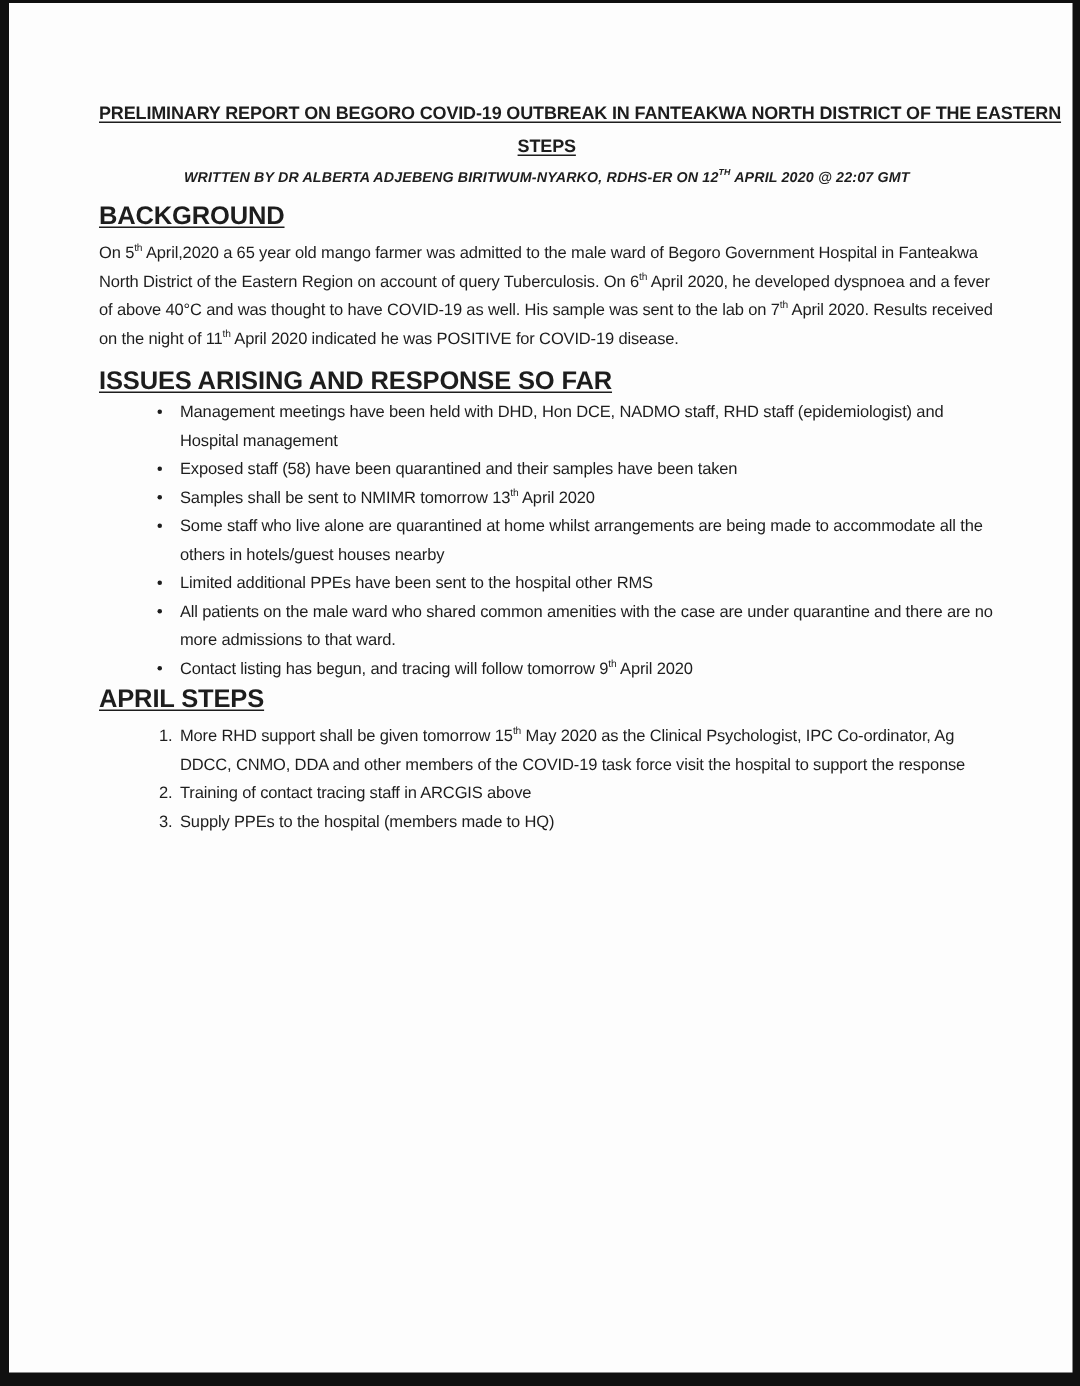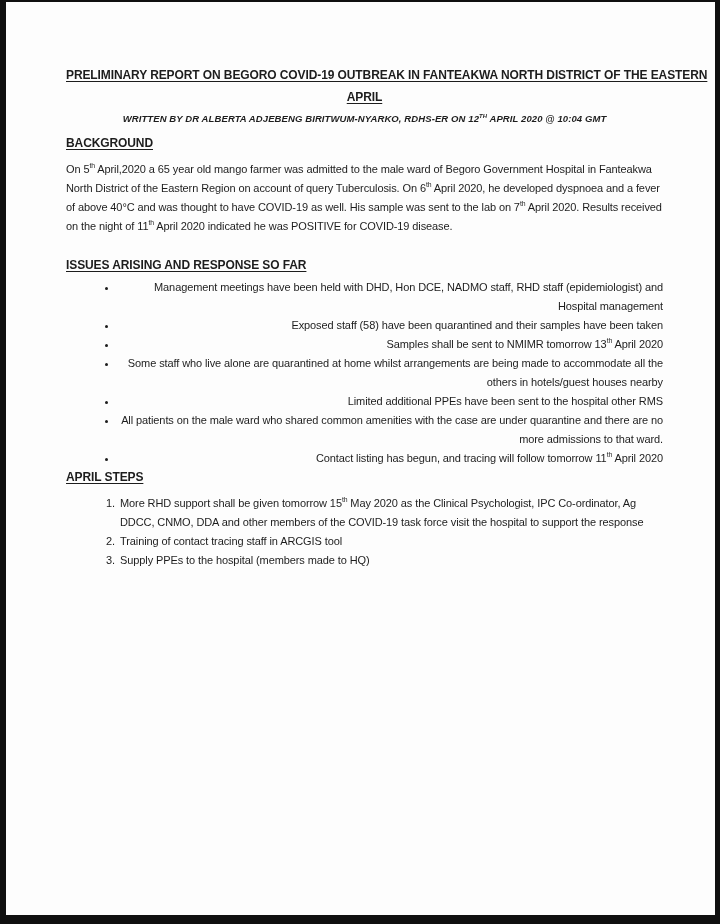--- a/index.html
+++ b/index.html
@@ -36,84 +36,84 @@
     margin: 4px 0 0 0;
     text-align: center;
     font-style: italic;
     font-weight: 600;
     font-size: 9.5px;
     line-height: 13px;
     letter-spacing: 0.1px;
   }
   h2 {
     margin: 0;
-    font-size: 12px;
+    font-size: 17px;
     font-weight: bold;
     line-height: 15px;
     text-decoration: underline;
     text-underline-offset: 2px;
     letter-spacing: -0.1px;
   }
   h2.bg-heading { margin-top: 11px; }
-  h2.issues-heading { margin-top: 22px; }
+  h2.issues-heading { margin-top: 10px; }
   h2.next-heading { margin-top: 2px; }
   .bodytext {
     font-size: 11px;
     line-height: 19px;
     letter-spacing: -0.1px;
   }
   p.bodytext { margin: 9px 0 0 0; }
   ul.bodytext {
     margin: 5px 0 0 0;
     padding-left: 52px;
   }
   ol.bodytext {
     margin: 9px 0 0 0;
     padding-left: 52px;
   }
-  ul.bodytext li { list-style: disc; text-align: right; }
+  ul.bodytext li { list-style: disc; }
   ol.bodytext li { list-style: decimal; }
   li { padding-left: 2px; }
   sup {
     font-size: 0.62em;
     line-height: 0;
     vertical-align: super;
   }
 </style>
 </head>
 <body>
 
 <div class="page">
   <div class="content">
 
     <div class="title">
         <div>PRELIMINARY REPORT ON BEGORO COVID-19 OUTBREAK IN FANTEAKWA NORTH DISTRICT OF THE EASTERN</div>
-        <div>APRIL</div>
+        <div>STEPS</div>
       </div>
 
-    <p class="byline"><span>WRITTEN BY DR ALBERTA ADJEBENG BIRITWUM-NYARKO, RDHS-ER ON 12</span><sup>TH</sup><span> APRIL 2020 @ 10:04 GMT</span></p>
+    <p class="byline"><span>WRITTEN BY DR ALBERTA ADJEBENG BIRITWUM-NYARKO, RDHS-ER ON 12</span><sup>TH</sup><span> APRIL 2020 @ 22:07 GMT</span></p>
 
     <h2 class="bg-heading">BACKGROUND</h2>
 
     <p class="bodytext"><span>On 5</span><sup>th</sup><span> April,2020 a 65 year old mango farmer was admitted to the male ward of Begoro Government Hospital in Fanteakwa North District of the Eastern Region on account of query Tuberculosis. On 6</span><sup>th</sup><span> April 2020, he developed dyspnoea and a fever of above 40°C and was thought to have COVID-19 as well. His sample was sent to the lab on 7</span><sup>th</sup><span> April 2020. Results received on the night of 11</span><sup>th</sup><span> April 2020 indicated he was POSITIVE for COVID-19 disease.</span></p>
 
     <h2 class="issues-heading">ISSUES ARISING AND RESPONSE SO FAR</h2>
 
     <ul class="bodytext">
         <li><span>Management meetings have been held with DHD, Hon DCE, NADMO staff, RHD staff (epidemiologist) and Hospital management</span></li>
         <li><span>Exposed staff (58) have been quarantined and their samples have been taken</span></li>
         <li><span>Samples shall be sent to NMIMR tomorrow 13</span><sup>th</sup><span> April 2020</span></li>
         <li><span>Some staff who live alone are quarantined at home whilst arrangements are being made to accommodate all the others in hotels/guest houses nearby</span></li>
         <li><span>Limited additional PPEs have been sent to the hospital other RMS</span></li>
         <li><span>All patients on the male ward who shared common amenities with the case are under quarantine and there are no more admissions to that ward.</span></li>
-        <li><span>Contact listing has begun, and tracing will follow tomorrow 11</span><sup>th</sup><span> April 2020</span></li>
+        <li><span>Contact listing has begun, and tracing will follow tomorrow 9</span><sup>th</sup><span> April 2020</span></li>
       </ul>
 
     <h2 class="next-heading">APRIL STEPS</h2>
 
     <ol class="bodytext">
         <li><span>More RHD support shall be given tomorrow 15</span><sup>th</sup><span> May 2020 as the Clinical Psychologist, IPC Co-ordinator, Ag DDCC, CNMO, DDA and other members of the COVID-19 task force visit the hospital to support the response</span></li>
-        <li><span>Training of contact tracing staff in ARCGIS tool</span></li>
+        <li><span>Training of contact tracing staff in ARCGIS above</span></li>
         <li><span>Supply PPEs to the hospital (members made to HQ)</span></li>
       </ol>
 
   </div>
 </div>
 
 </body></html>

